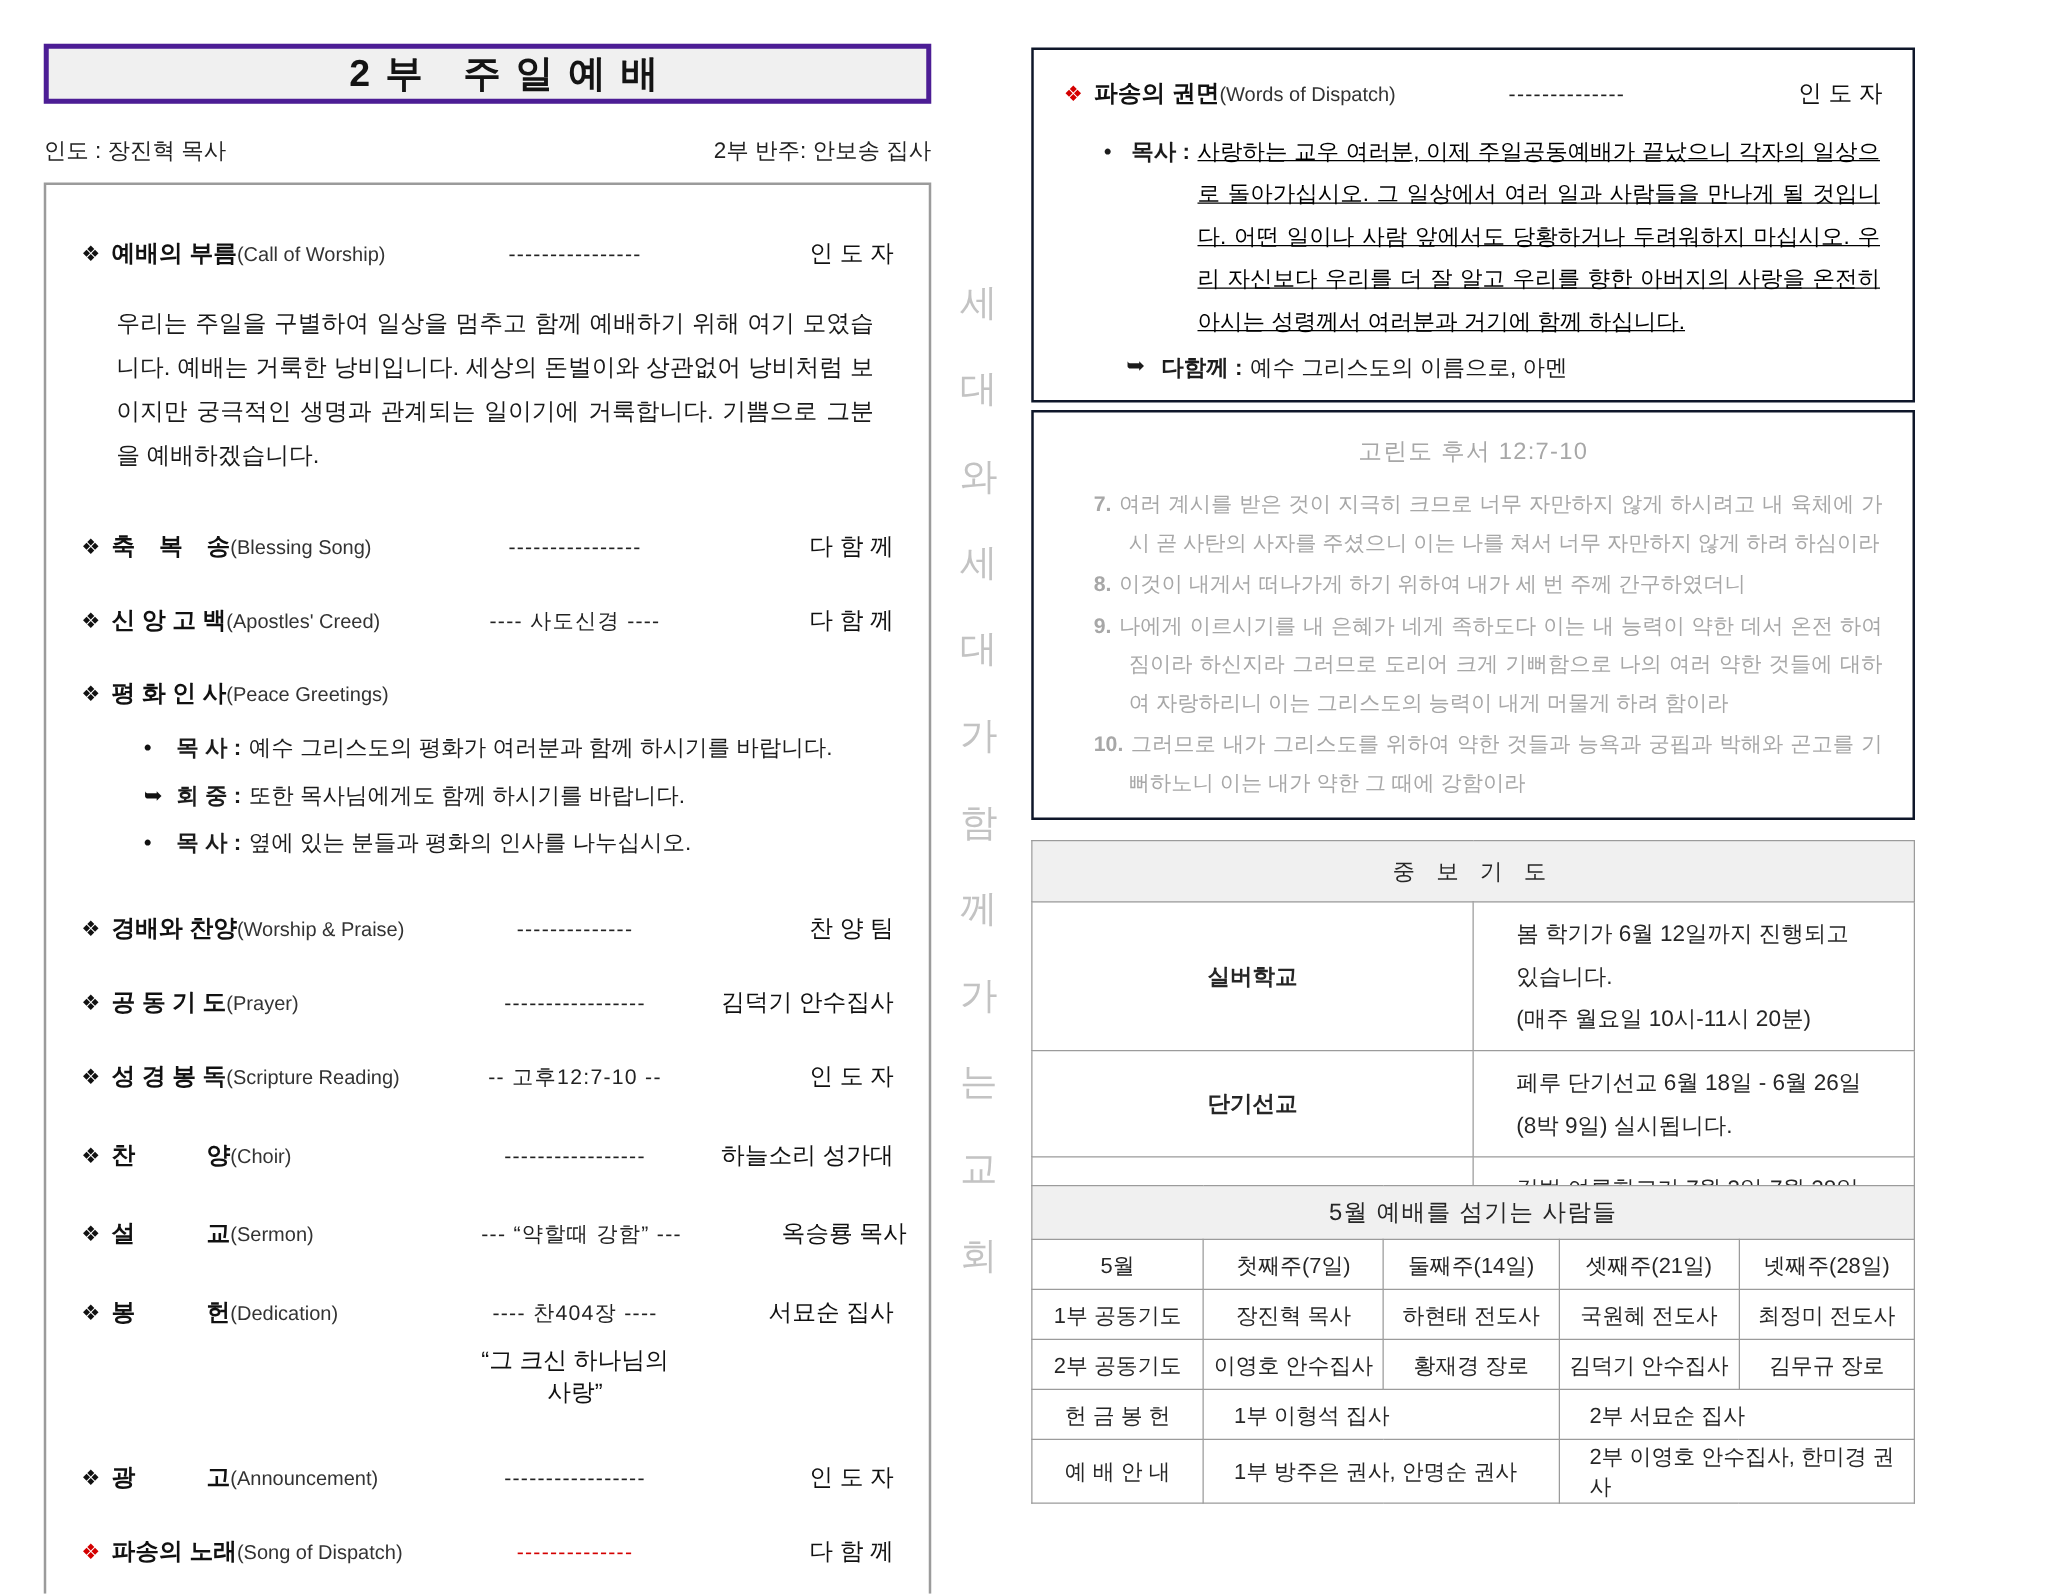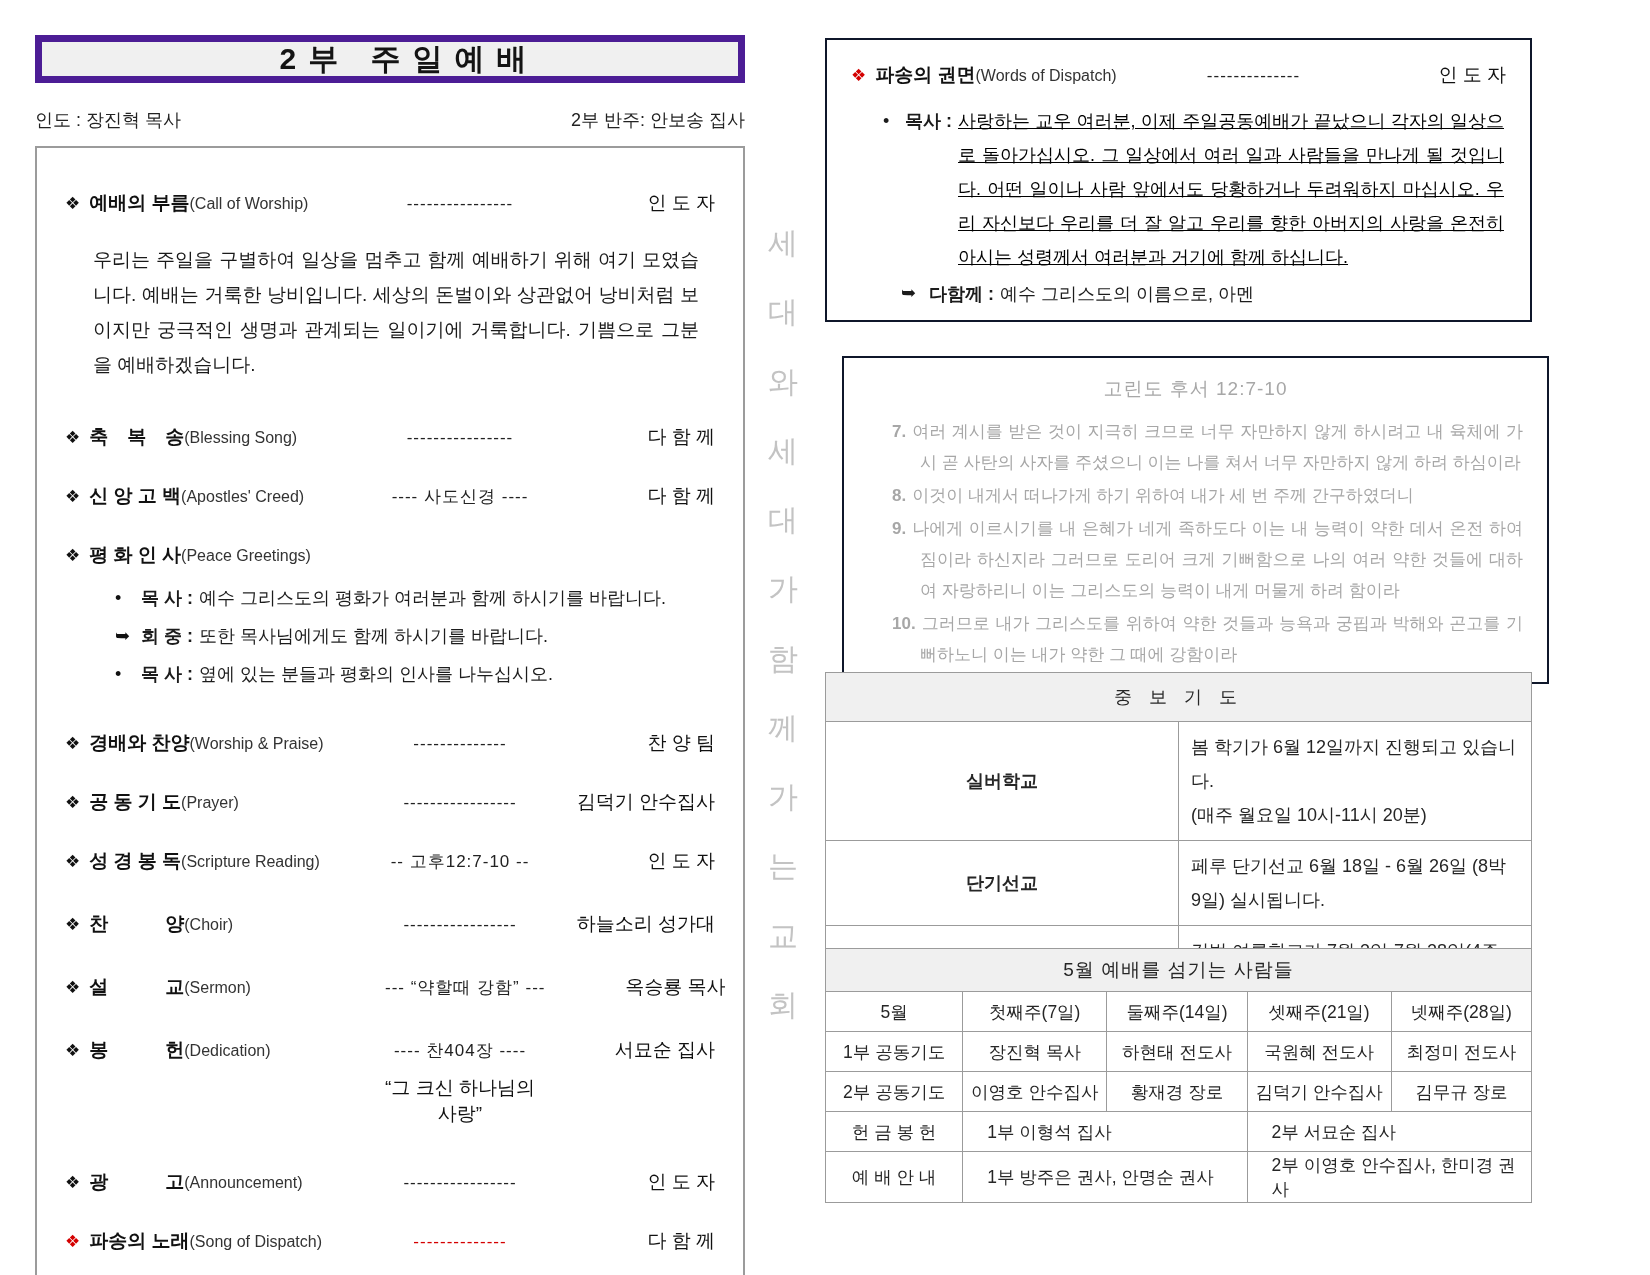--- a/index.html
+++ b/index.html
@@ -1,21 +1,21 @@
 <!DOCTYPE html>
 <html><head>
 <meta charset="utf-8">
 <style>
   html,body{margin:0;padding:0;background:#ffffff;}
   body{font-family:"Liberation Sans","DejaVu Sans",sans-serif;color:#1c1c1c;}
   #page{position:relative;width:1650px;height:1275px;background:#fff;overflow:hidden;}
 
   
   #title-bar{position:absolute;left:35px;top:35px;width:710px;height:48px;
-    background:#f0f0f0;border:7px solid #4c1d95;box-sizing:border-box;
+    background:#f0f0f0;border:4px solid #4c1d95;box-sizing:border-box;
     display:flex;align-items:center;justify-content:center;padding-left:38px;}
   #title-bar .t{font-size:30px;font-weight:bold;letter-spacing:12px;color:#141414;}
   #lead-row{position:absolute;left:35px;top:108px;width:710px;display:flex;
     justify-content:space-between;font-size:18px;color:#222;}
   #order-box{position:absolute;left:35px;top:146px;width:710px;height:1181px;
     border:2px solid #9b9b9b;box-sizing:border-box;padding:28px 16px 0 16px;}
 
   .row{display:flex;align-items:baseline;padding:0 12px;margin-top:33px;}
   .lab{flex:0 0 320px;white-space:nowrap;}
   .dia{font-size:17px;color:#111;margin-right:9px;}
@@ -48,33 +48,33 @@
   #dispatch-box .row{margin-top:0;padding:0 4px;}
   #dispatch-box .lab{flex:0 0 330px;}
   .pastor-line{display:flex;margin:16px 0 0 36px;font-size:18px;line-height:34px;}
   .pastor-line .b{width:22px;}
   .pastor-line .role{font-weight:bold;white-space:nowrap;margin-right:6px;}
   .pastor-line .ptxt{flex:1;text-align:justify;padding-right:6px;color:#000000;text-decoration:underline;}
   .together-line{display:flex;margin:8px 0 0 54px;font-size:18px;}
   .together-line .b{width:28px;}
   .together-line .role{font-weight:bold;margin-right:6px;white-space:nowrap;}
 
-  #scripture-box{top:356px;height:328px;padding:18px 24px 0 24px;color:#a7a7a7;margin-left:17px;}
+  #scripture-box{top:328px;height:328px;padding:18px 24px 0 24px;color:#a7a7a7;}
   #scripture-box .stitle{text-align:center;font-size:19px;margin-bottom:14px;letter-spacing:1px;}
   .verse{font-size:17px;line-height:31px;padding-left:52px;text-indent:-28px;text-align:justify;margin-bottom:2px;}
   .vnum{font-weight:bold;margin-right:6px;}
 
   table{border-collapse:collapse;width:100%;table-layout:fixed;}
   td,th{border:1px solid #9b9b9b;font-weight:normal;color:#262626;}
   .thead{background:#f0f0f0;text-align:center;font-size:21px;letter-spacing:6px;height:46px;}
   #intercession-box{top:672px;height:268px;border:none;padding:0;}
   #intercession-box table{height:100%;}
   #intercession-box td{font-size:18px;}
   #intercession-box .lblcol{width:158px;text-align:center;font-weight:bold;}
-  #intercession-box .cont{padding:8px 12px;line-height:34px;text-align:left;}
+  #intercession-box .cont{padding:8px 34px;line-height:34px;text-align:left;}
   #servers-box{top:948px;height:232px;border:none;padding:0;}
   #servers-box table{height:100%;}
   #servers-box td{font-size:17.5px;text-align:center;height:37px;}
   #servers-box .thead{font-size:19px;letter-spacing:1px;height:40px;}
   #servers-box .merged{text-align:left;padding-left:24px;}
 </style>
 </head>
 <body>
 
 <div id="page">

